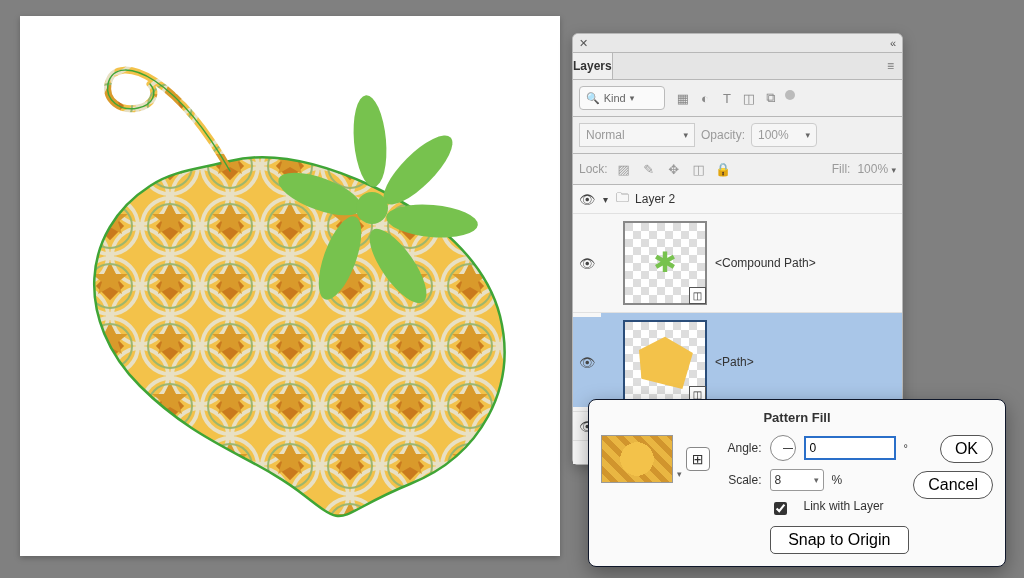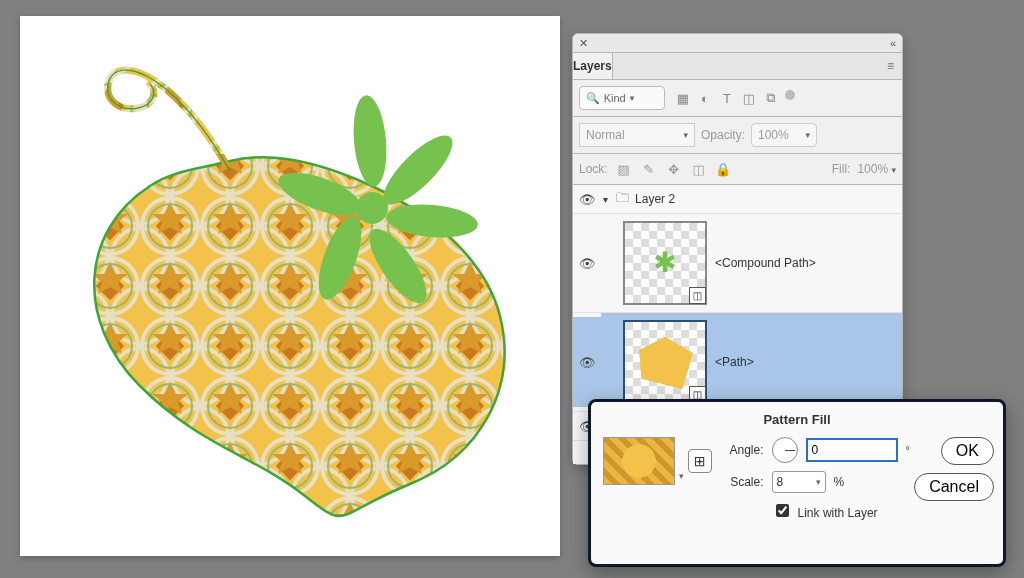--- a/index.html
+++ b/index.html
@@ -202,21 +202,21 @@
   .thumb-flower{
     font-size:28px;color:var(--green);line-height:1;
   }
 
   
   .dialog{
     position:absolute;
     left:588px; top:399px;
     width:418px; height:168px;
     background:#fafafa;
-    border:3px solid #0f172a;
+    border:1px solid #0f172a;
     border-radius:8px;
     box-shadow:0 6px 20px rgba(0,0,0,.35);
     padding:10px 12px;
     box-sizing:border-box;
   }
   .dialog h3{
     margin:0 0 10px 0;
     text-align:center;
     font-size:13px;font-weight:700;
   }
@@ -270,21 +270,21 @@
     font-size:12px;
   }
   .num-plain{
     width:44px;height:20px;
     border:1px solid #999;border-radius:3px;
     background:#fff;padding:0 4px;
     display:flex;align-items:center;justify-content:space-between;
   }
   .deg{font-size:11px}
 
-  .check-row{display:flex;align-items:flex-end;gap:6px;margin-left:50px}
+  .check-row{display:flex;align-items:flex-start;gap:14px;margin-left:50px}
   .check-row input{accent-color:#333}
 
   .snap-btn, .ok-btn, .cancel-btn{
     border:1.5px solid #555;background:#fff;
     border-radius:14px;
     padding:4px 14px;
     font-size:16px;
     cursor:pointer;
   }
   .snap-btn{margin-left:50px;border-radius:5px;border-width:1px}
@@ -456,20 +456,21 @@
         <div class="num-plain">
           <span>8</span>
           <span class="chev">▾</span>
         </div>
         <span>%</span>
       </div>
       <div class="check-row">
         <input type="checkbox" checked="" style="">
         <span>Link with Layer</span>
       </div>
+      <button class="snap-btn">Snap to Origin</button>
     </div>
 
     <div class="btn-col">
       <button class="ok-btn">OK</button>
       <button class="cancel-btn">Cancel</button>
     </div>
   </div>
 </div>
 
 </body></html>

